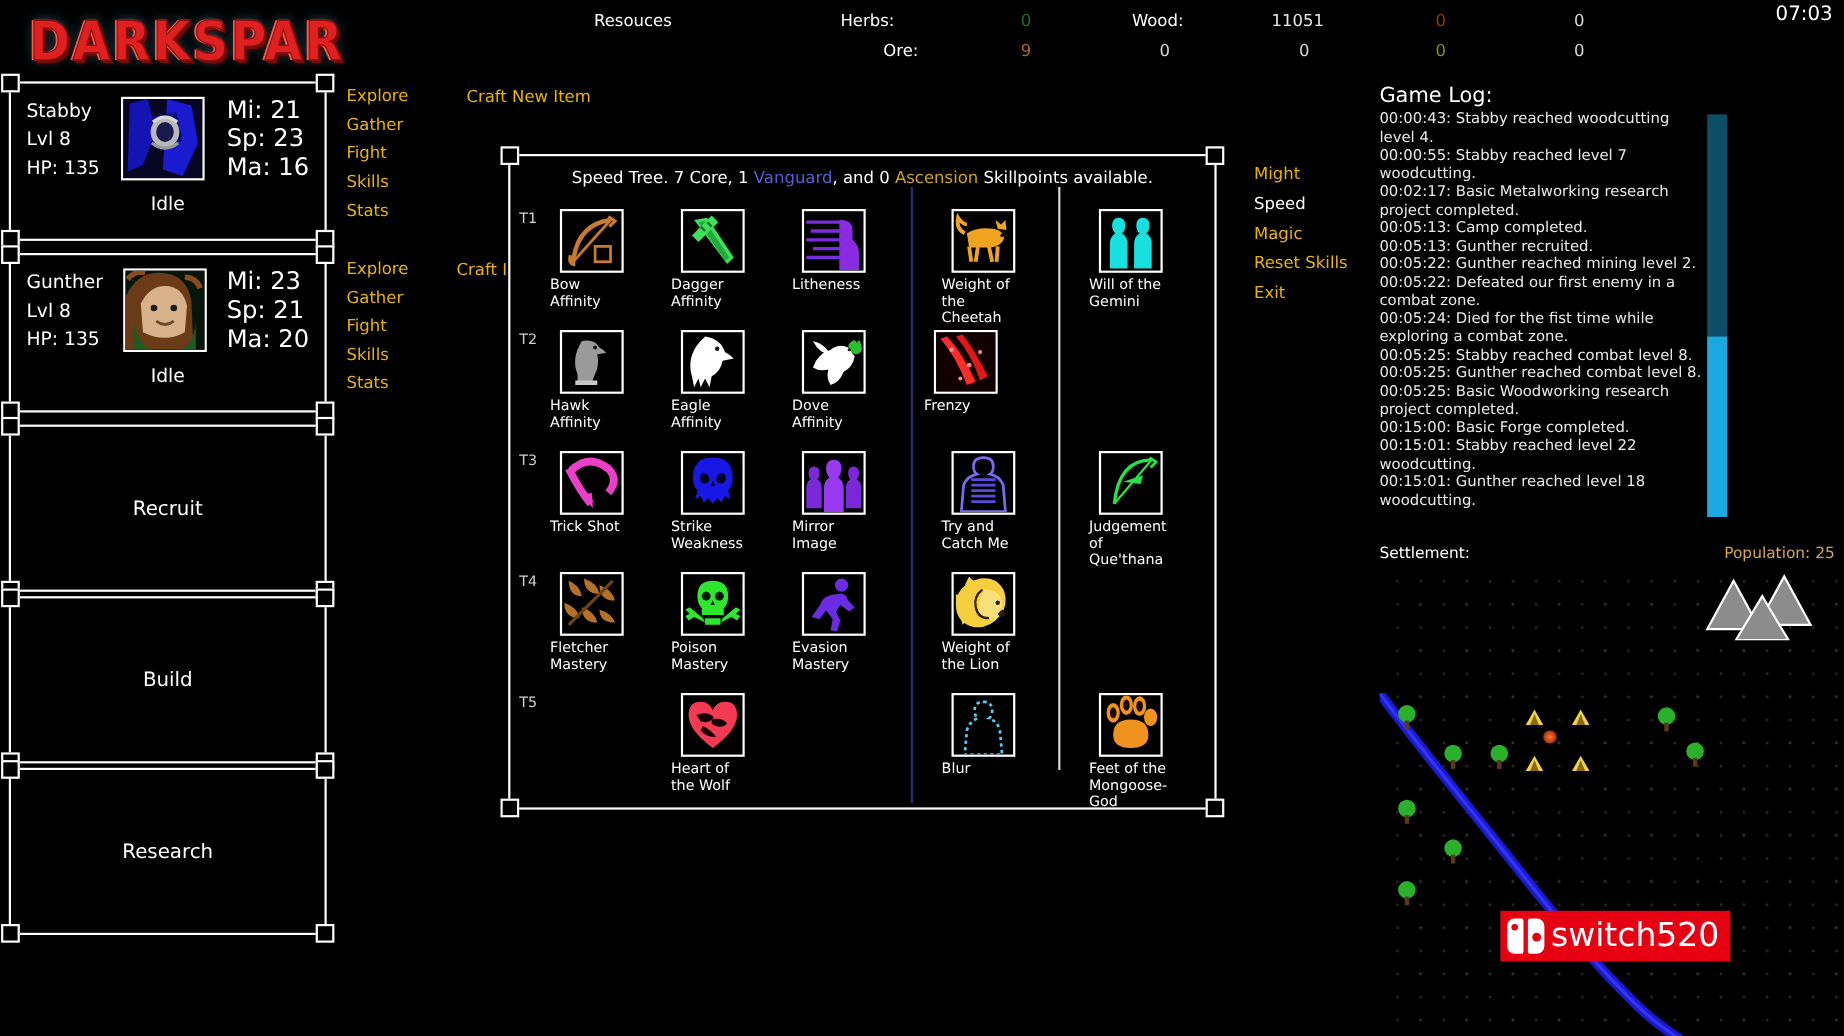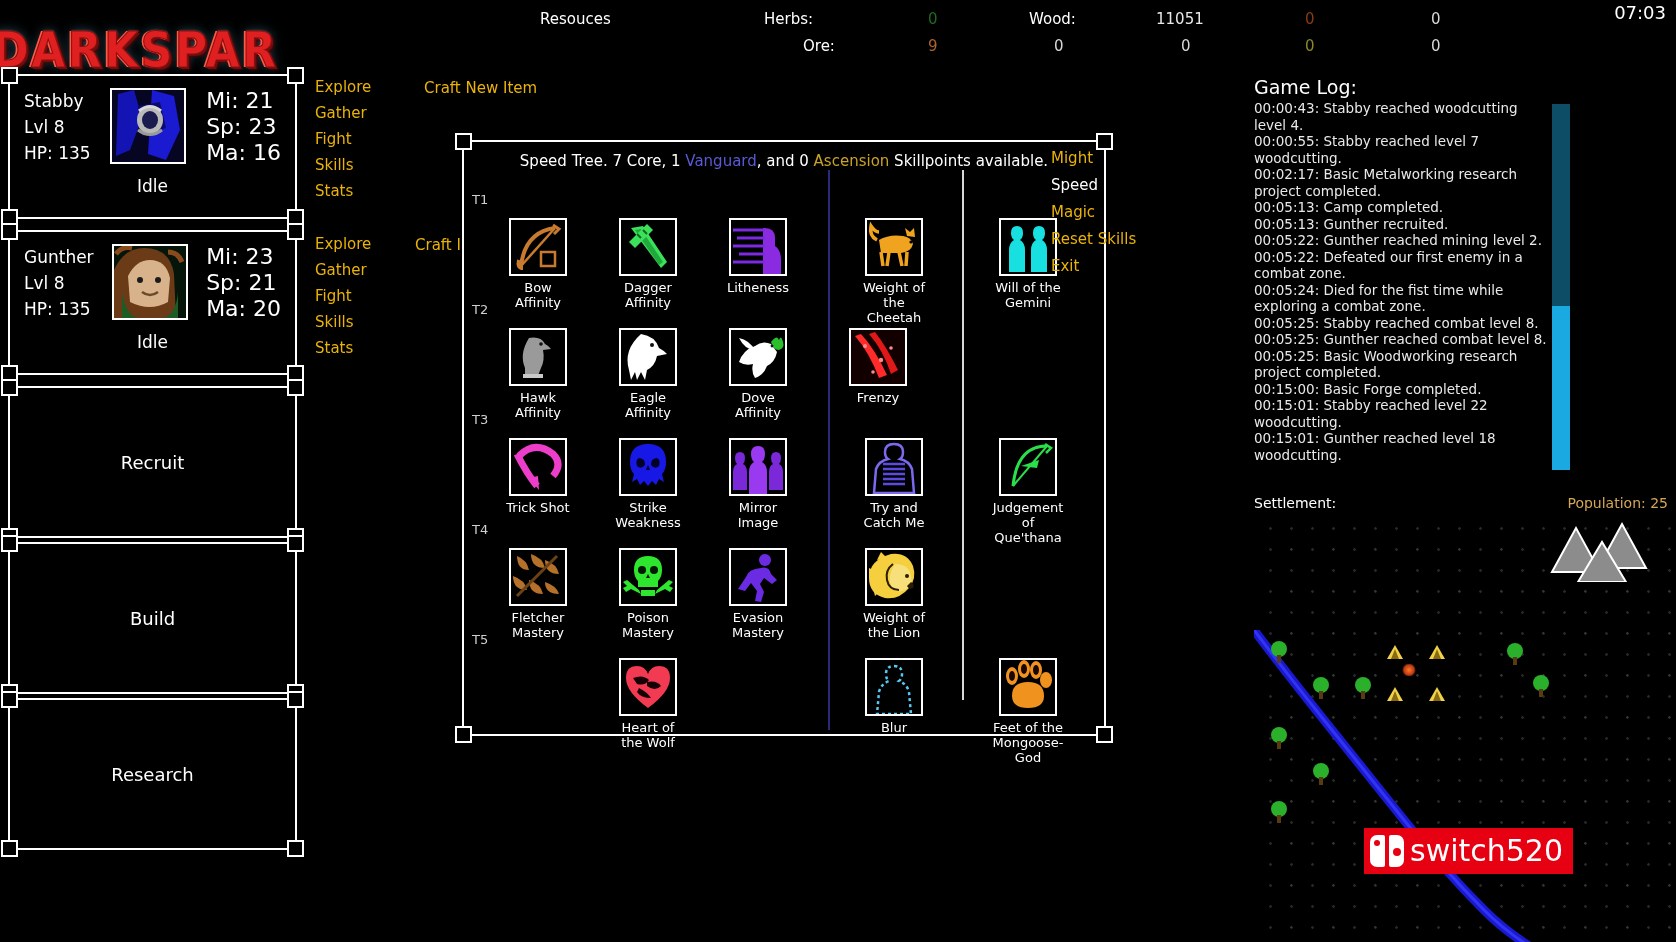--- a/index.html
+++ b/index.html
@@ -13,22 +13,22 @@
   .panel{position:absolute;box-sizing:border-box;}
   .panel .frame{position:absolute;inset:0;border:2px solid #fff;}
   .panel .cn{position:absolute;width:13px;height:13px;border:2px solid #fff;background:#000;}
   .panel .cn.tl{left:-7px;top:-7px;}
   .panel .cn.tr{right:-7px;top:-7px;}
   .panel .cn.bl{left:-7px;bottom:-7px;}
   .panel .cn.br{right:-7px;bottom:-7px;}
 
   
   #logo{
-    position:absolute;left:0;top:16px;width:305px;height:66px;
-    display:flex;align-items:center;justify-content:flex-start;
+    position:absolute;left:0;top:4px;width:305px;height:66px;
+    display:flex;align-items:center;justify-content:flex-end;
   }
   #logo .logotext{
     font-family:"DejaVu Sans","Liberation Sans",sans-serif;
     font-size:42px;font-weight:bold;letter-spacing:2px;
     color:#e02020;
     transform:scaleY(1.18) scaleX(1.06);
     text-shadow:
       -2px 0 0 #ff5a46, 2px 2px 0 #6e0d0d, 3px 3px 2px #400606,
       0 0 10px #2a4d5c, 0 0 2px #ff8a72;
     -webkit-text-stroke:1px #8a1010;
@@ -56,28 +56,28 @@
   .menuitem{font-size:15px;color:#7b7b7b;line-height:26px;cursor:pointer;white-space:nowrap;}
   .menuitem.bright{color:#fff;}
   .menuitem.dim{color:#eab308;}
 
   
   #treepanel{left:462px;top:140px;width:644px;height:596px;}
   #treehdr{position:absolute;left:0;top:12px;width:100%;text-align:center;font-size:15px;color:#fff;}
   #treehdr .vg{color:#5a5ad6;}
   #treehdr .asc{color:#c9a227;}
   .tierlabel{position:absolute;font-size:13px;color:#cfcfcf;}
-  .skill{position:absolute;width:76px;text-align:center;margin-top:28px;}
+  .skill{position:absolute;width:76px;}
   .skill .box{width:58px;height:58px;margin:0 auto;border:2px solid #fff;box-sizing:border-box;background:#000;display:flex;align-items:center;justify-content:center;overflow:hidden;}
   .skill .nm{font-size:13px;color:#fff;line-height:15px;margin-top:4px;white-space:normal;}
   .divider{position:absolute;width:2px;background:#2a2a7a;}
   .divider.white{background:#d8d8d8;}
 
   
-  #treemenu{position:absolute;left:1051px;top:145px;}
+  #treemenu{position:absolute;left:1140px;top:145px;}
   #treemenu .menuitem{line-height:27px;font-size:15px;}
 
   
   #logtitle{position:absolute;left:1254px;top:76px;font-size:19px;color:#fff;}
   #logbox{position:absolute;left:1254px;top:100px;width:296px;height:370px;overflow:hidden;}
   #logbox .le{font-size:13.5px;line-height:16.5px;color:#e9e9e9;}
   #scrollbar{position:absolute;left:1552px;top:104px;width:18px;height:366px;background:#000;}
   #scrollbar .track{position:absolute;inset:0;background:#0e4d66;}
   #scrollbar .thumb{position:absolute;left:0;width:18px;background:#1aa9e0;}
 

